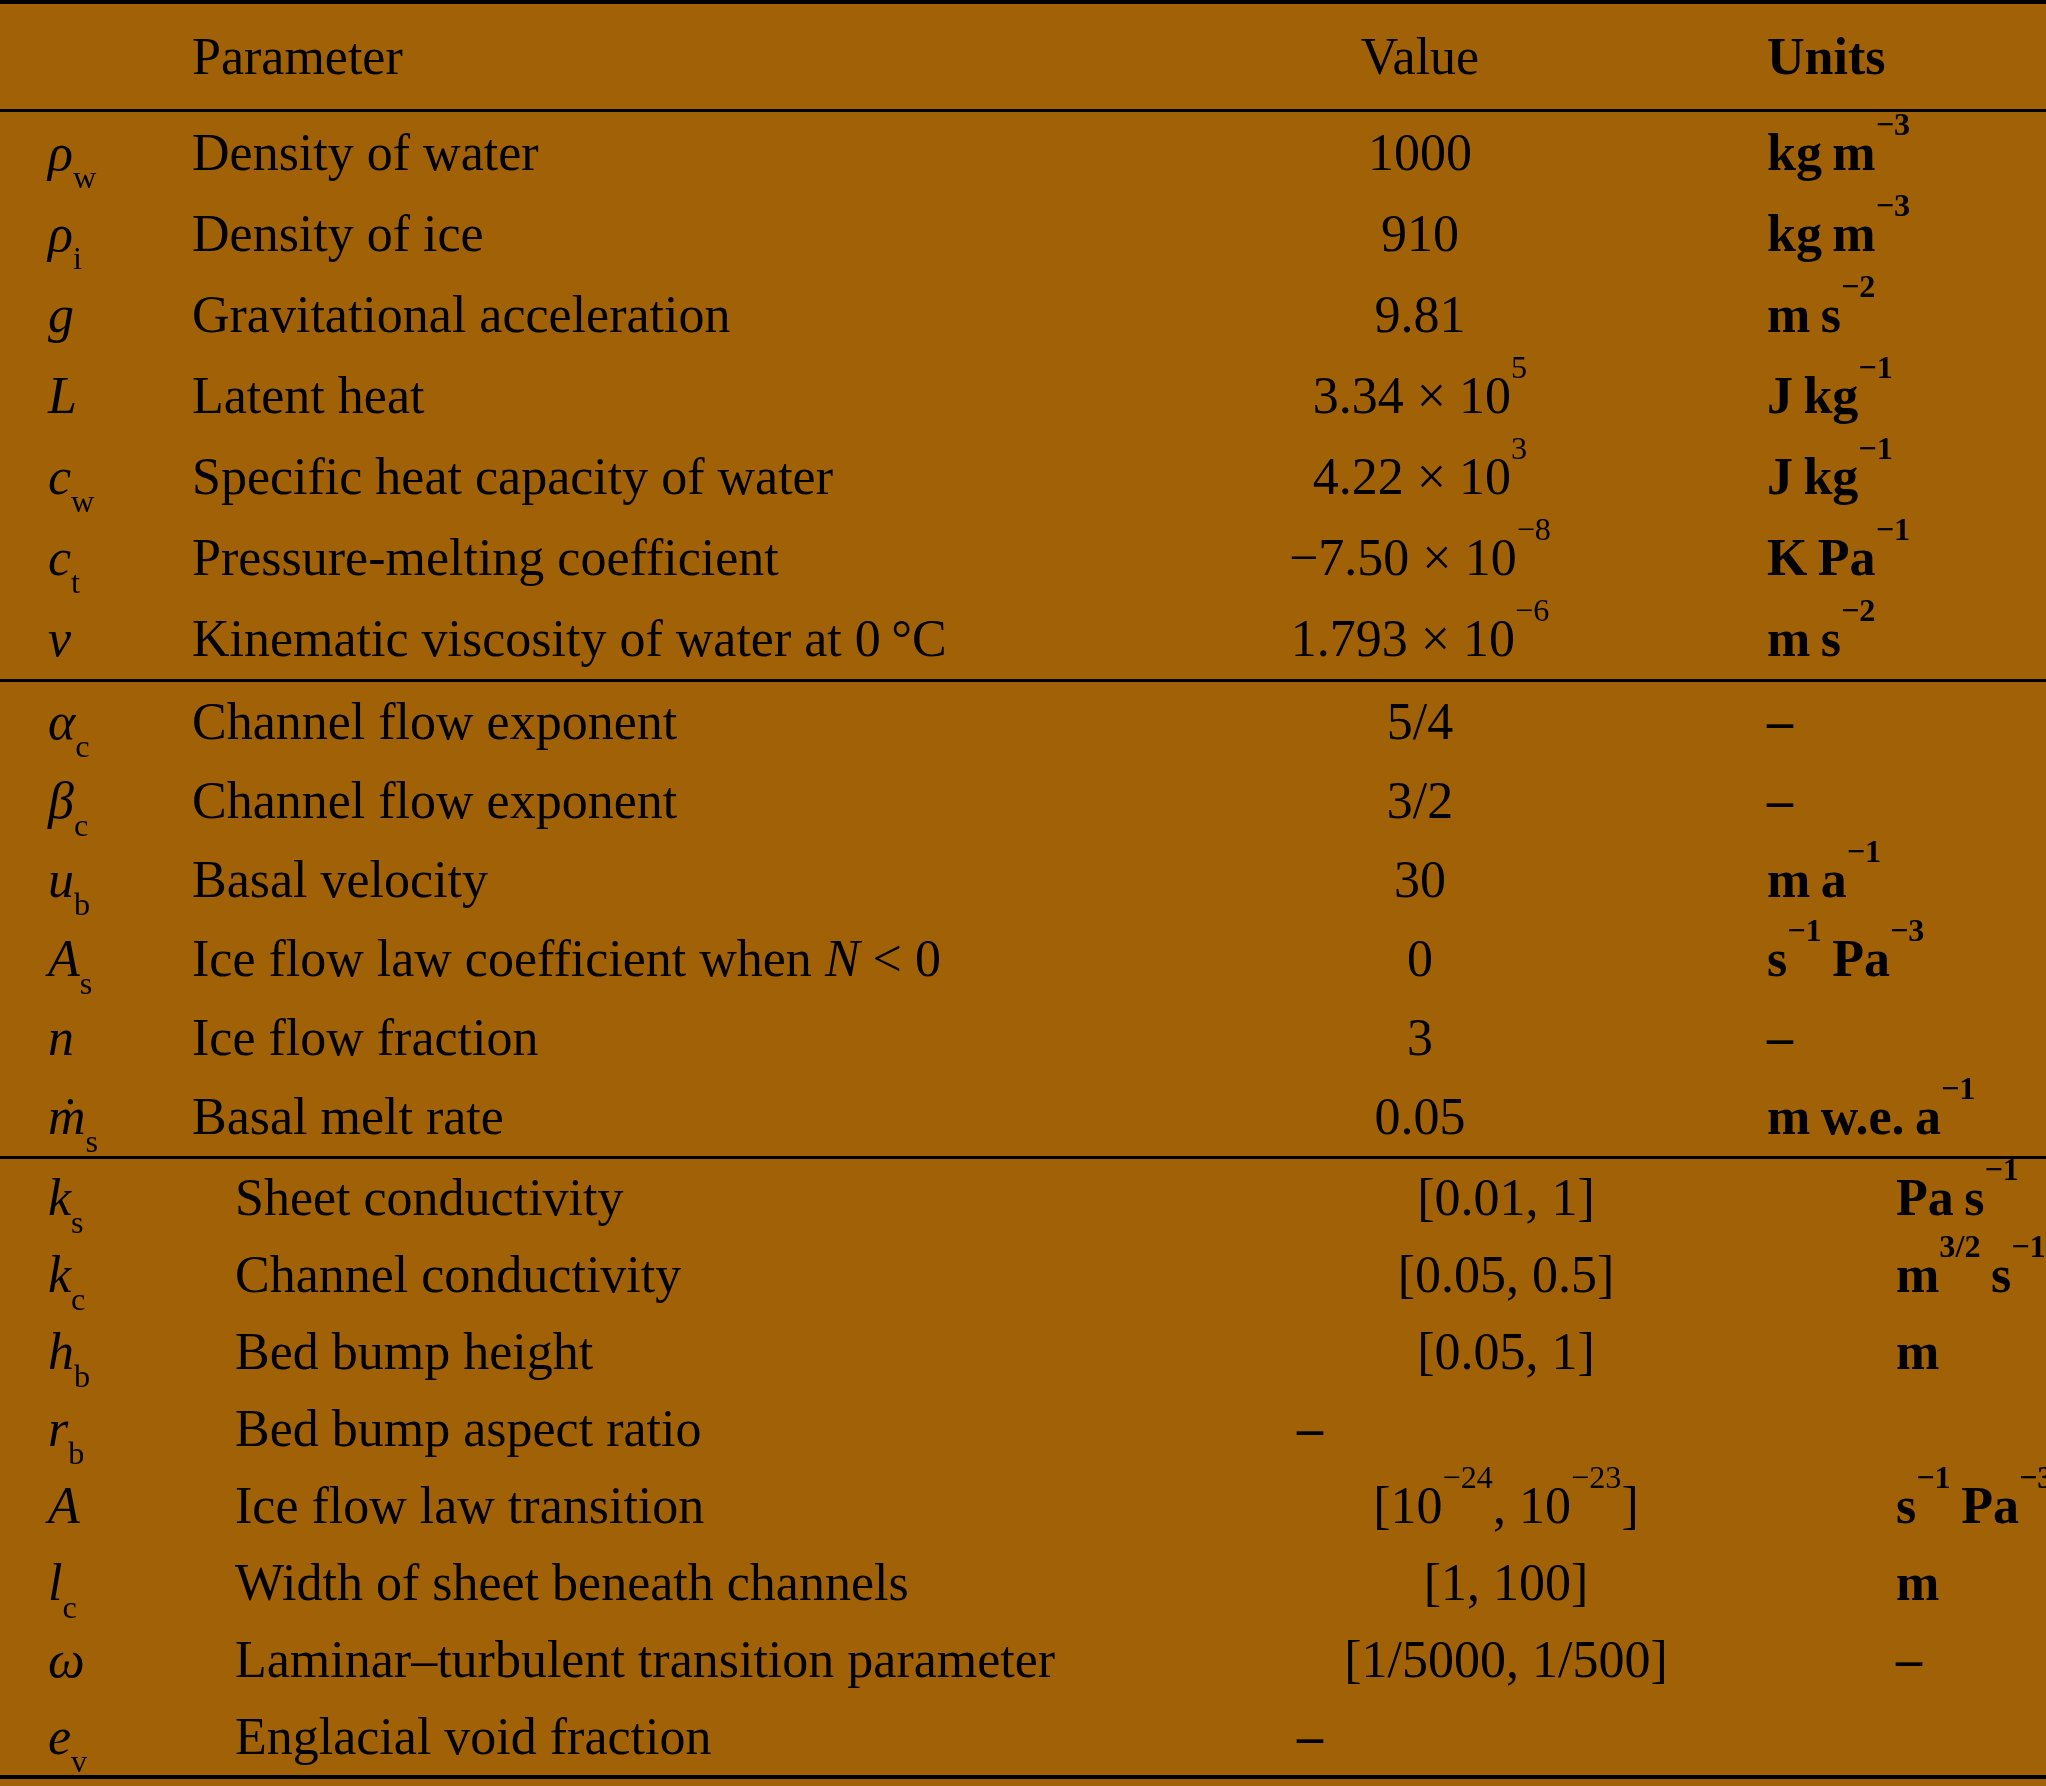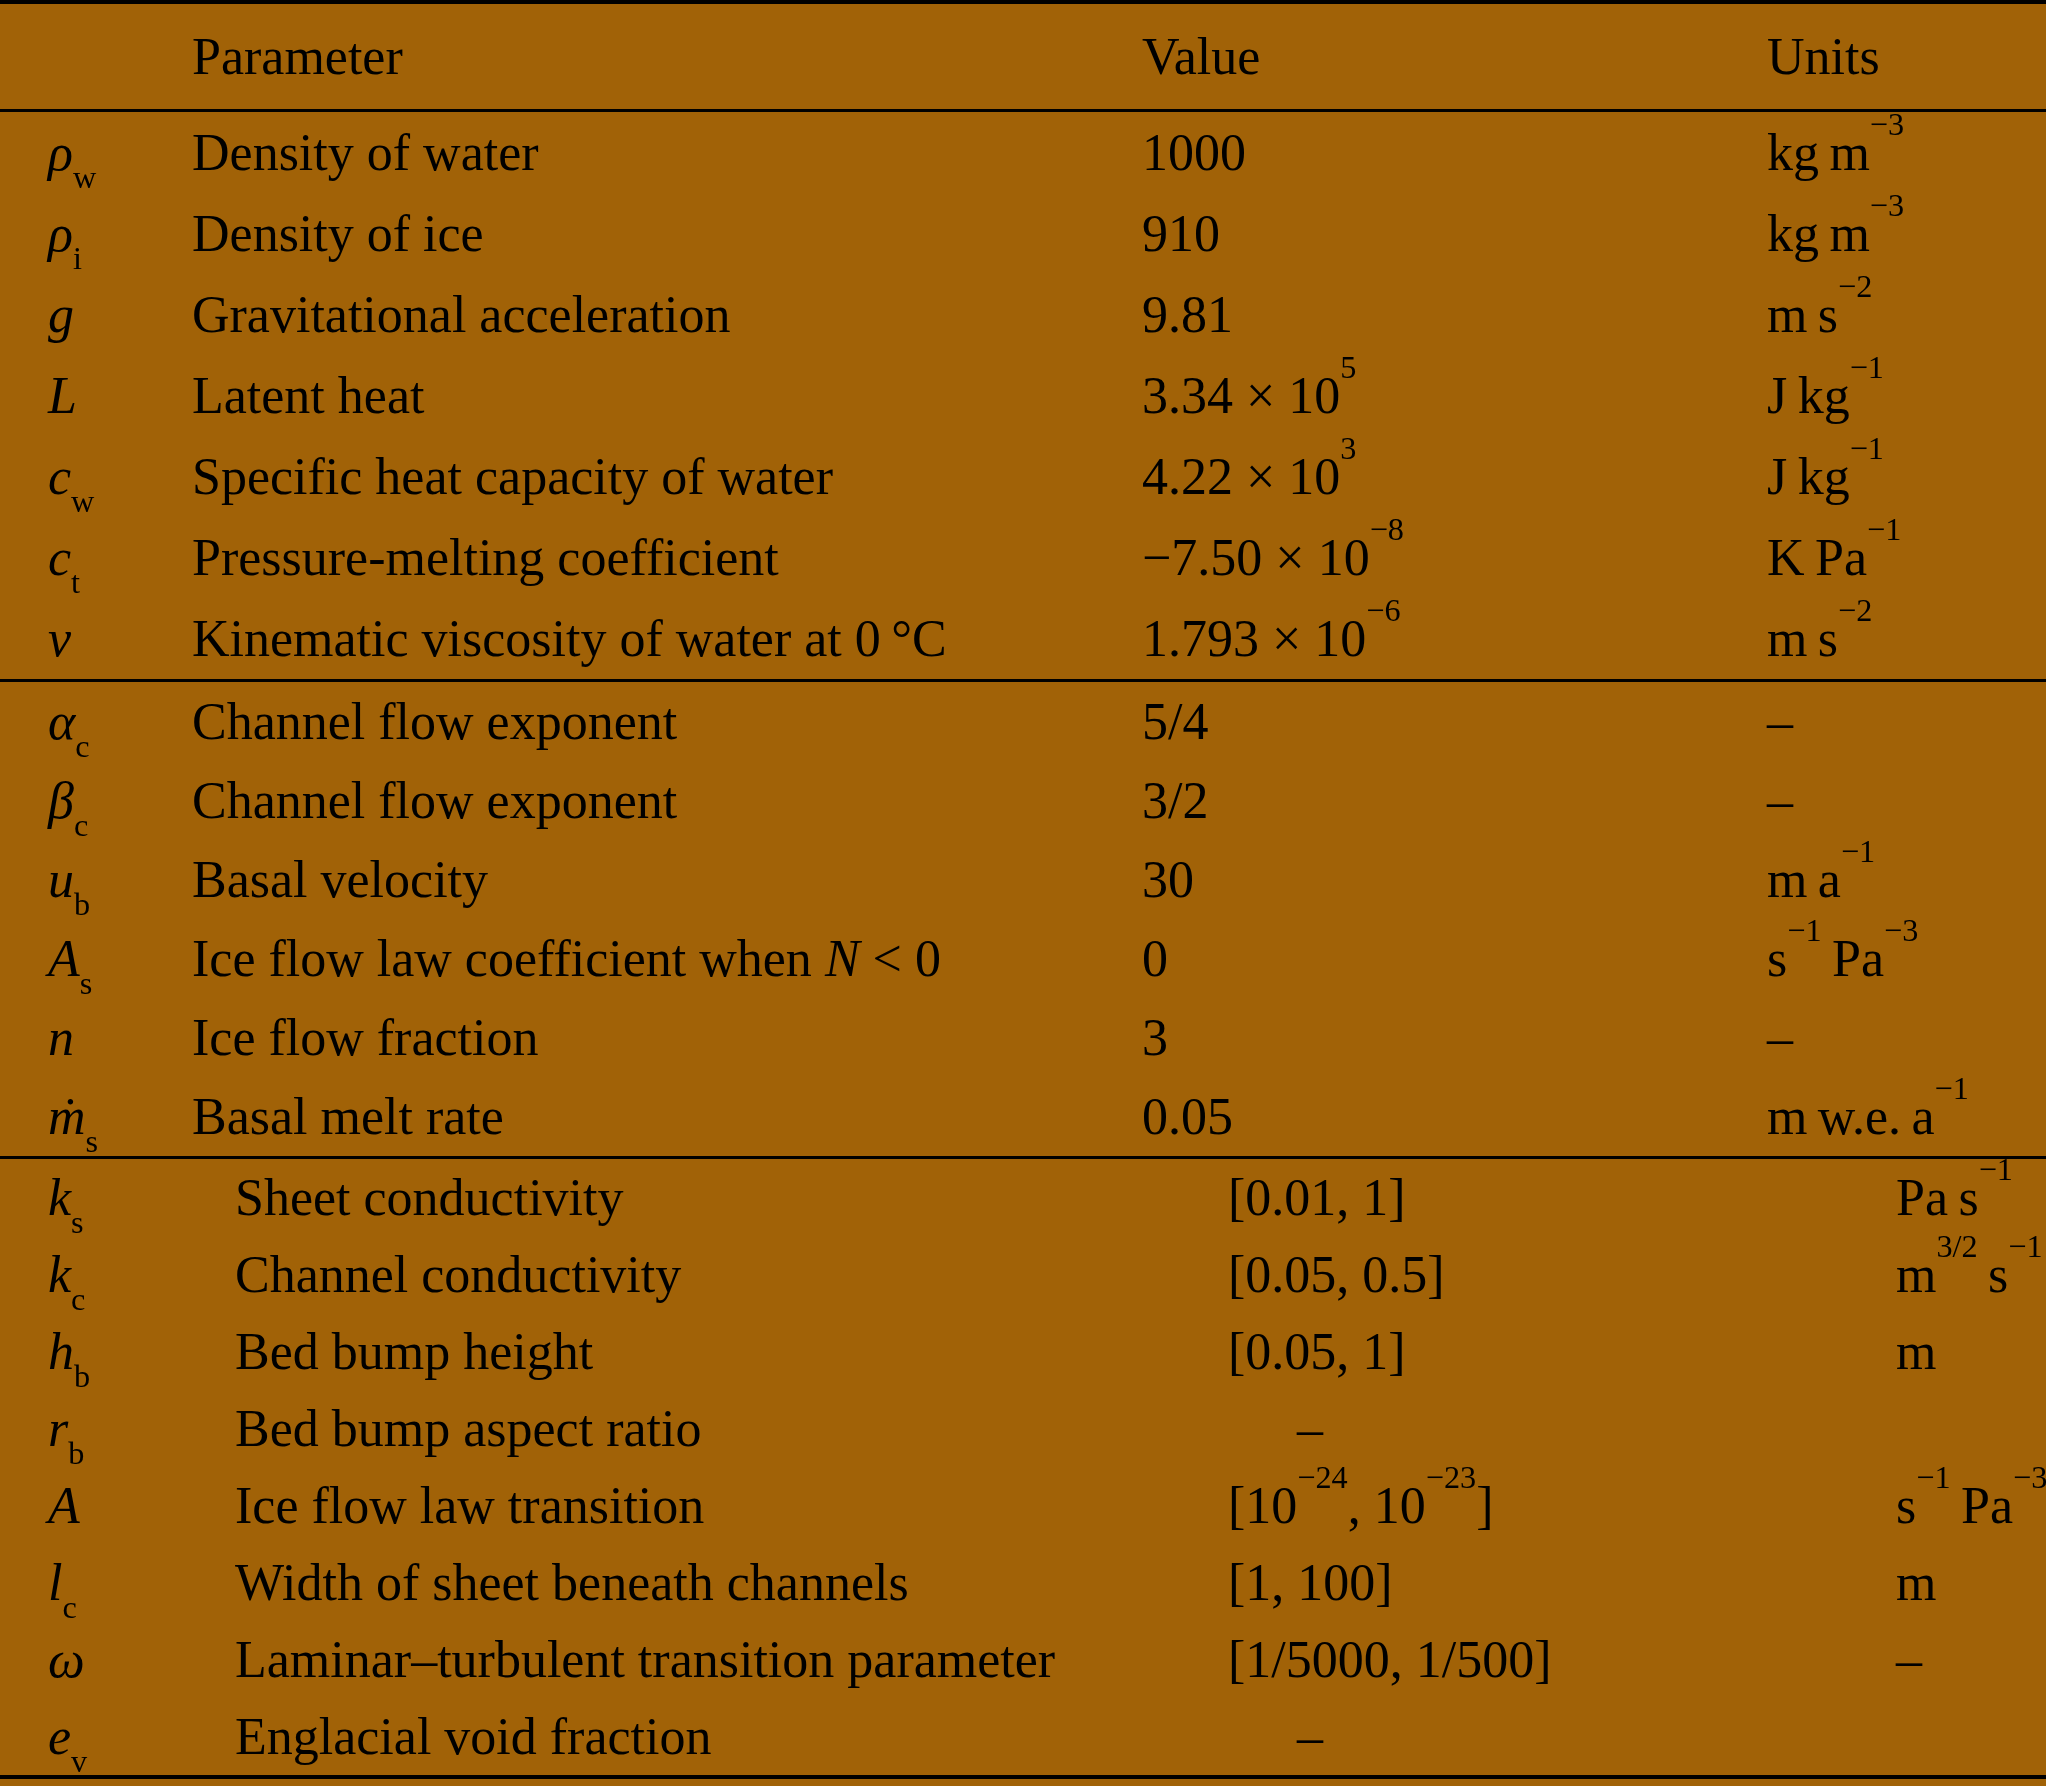--- a/index.html
+++ b/index.html
@@ -19,22 +19,22 @@
     grid-template-columns:144px 950px 556px 1fr;
     padding-left:48px;
     align-items:center;
     height:79px;
   }
   .header-row { height:105px; }
   .section.s0 .row { height:81px; }
   .section.s1 .row { height:79px; }
   .section.s2 .row { height:77px;gap:43px; }
   .cell { white-space:nowrap; }
-  .cell.value { text-align:left; }
-  .cell.units { padding-left:69px; }
+  .cell.value { text-align:center; }
+  .cell.units { padding-left:69px;font-weight:bold; }
   i { font-style:italic; }
   sup, sub { font-size:0.62em; line-height:0; position:relative; }
   sup { top:-0.52em; }
   sub { top:0.22em; }
 </style>
 </head>
 <body>
 
 <div class="page">
 

